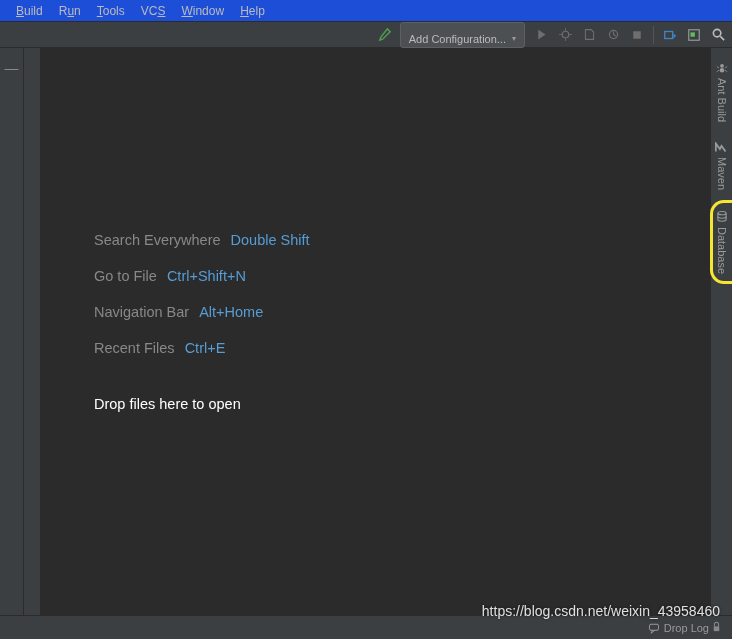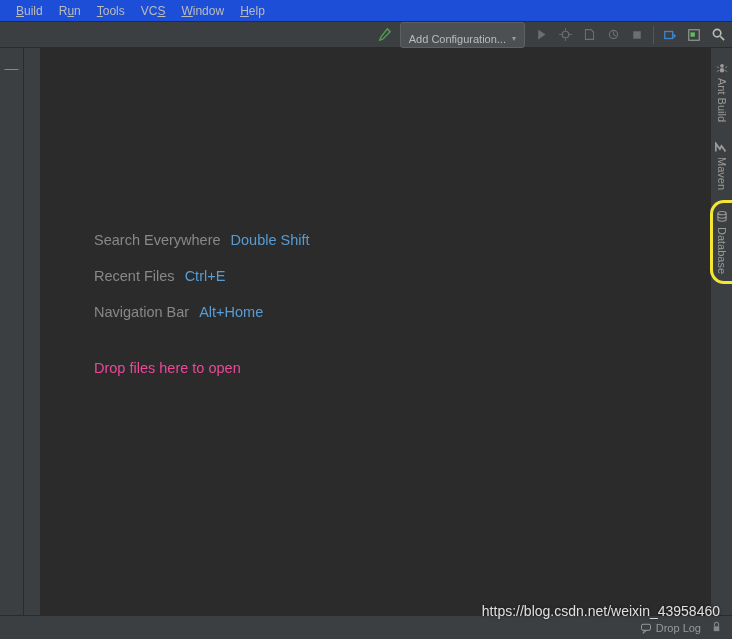--- a/index.html
+++ b/index.html
@@ -81,21 +81,21 @@
     position: relative;
     display: flex;
     flex-direction: column;
     justify-content: flex-start;
     padding: 184px 0 0 54px;
     margin-left: 16px;
   }
   .tips { display:flex; flex-direction:column; gap:20px; }
   .tip-row { font-size: 14.5px; color:#888; }
   .tip-row .key { color:#579cd4; margin-left:6px; }
-  .drop-line { font-size: 14.5px; color:#ec4899; margin-top:20px; }
+  .drop-line { font-size: 14.5px; color:#ffffff; margin-top:20px; }
   
   .right-strip {
     width: 22px;
     background: #3c3f41;
     border-left: 1px solid #2b2b2b;
     display: flex;
     flex-direction: column;
     align-items: center;
     padding-top: 14px;
     gap: 20px;
@@ -129,21 +129,21 @@
   }
   
   .status-bar {
     height: 24px;
     background: #3c3f41;
     border-top: 1px solid #2b2b2b;
     display: flex;
     align-items: center;
     justify-content: flex-end;
     padding-right: 10px;
-    gap: 10px;
+    gap: 2px;
     font-size:11px;
     color:#999;
     position: relative;
   }
   .event-log { display:flex; align-items:center; gap:4px; }
   .watermark {
     position:absolute;
     right: 12px;
     bottom: 20px;
     color:#e0e0e0;
@@ -229,26 +229,30 @@
   <div class="left-gutter">
     <span class="collapse-icon">—</span>
   </div>
   <div class="editor-area">
     <div class="tips">
       <div class="tip-row">
         <span>Search Everywhere</span>
         <span class="key">Double Shift</span>
       </div>
       <div class="tip-row">
-        <span>Recent Files</span>
-        <span class="key">Ctrl+E</span>
+        <span>Go to File</span>
+        <span class="key">Ctrl+Shift+N</span>
       </div>
       <div class="tip-row">
         <span>Navigation Bar</span>
         <span class="key">Alt+Home</span>
+      </div>
+      <div class="tip-row">
+        <span>Recent Files</span>
+        <span class="key">Ctrl+E</span>
       </div>
       <div class="drop-line">Drop files here to open</div>
     </div>
   </div>
   <div class="right-strip">
     <div class="side-tab">
       <span class="side-icon">
         <svg width="12" height="12" viewBox="0 0 16 16">
             <circle cx="8" cy="5" r="2.5" fill="#9a9a9a"></circle>
             <circle cx="8" cy="11" r="3" fill="#9a9a9a"></circle>

